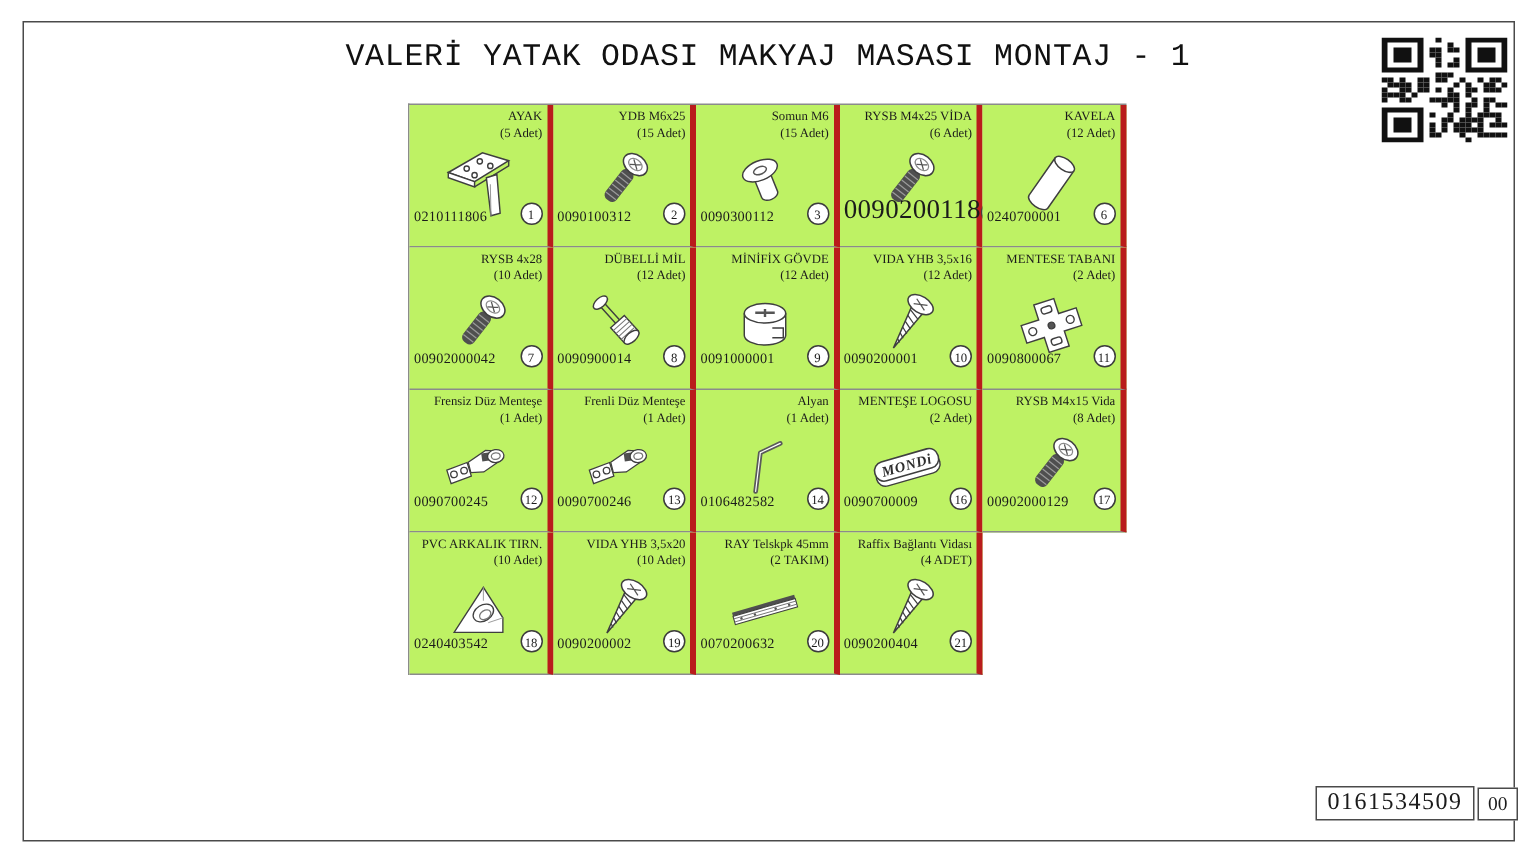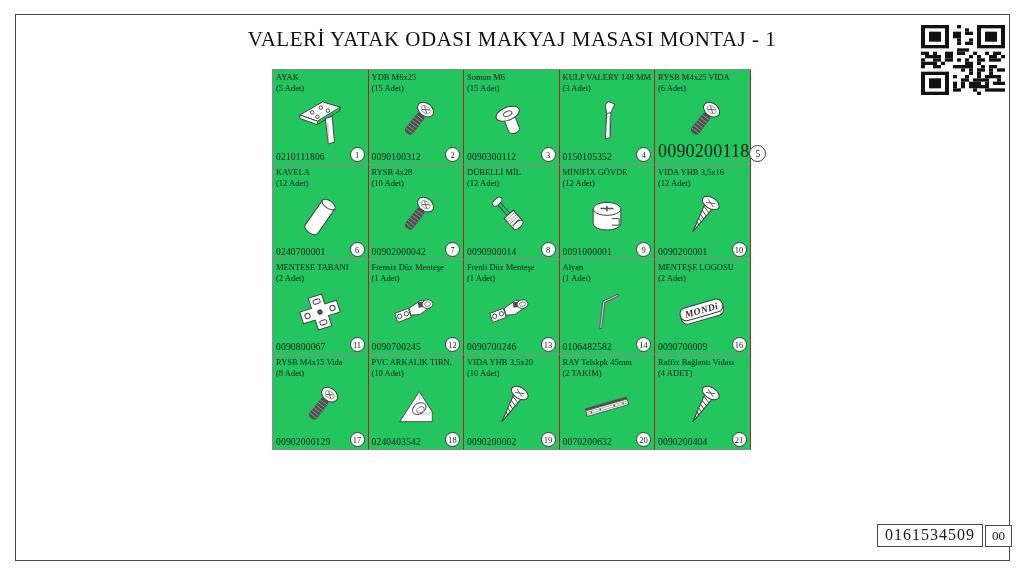--- a/index.html
+++ b/index.html
@@ -1,32 +1,32 @@
 <!DOCTYPE html>
 <html><head>
 <meta charset="utf-8">
 <style>
   html,body{margin:0;padding:0;background:#fff;}
   .page{position:relative;width:1024px;height:576px;background:#fff;overflow:hidden;
         font-family:"Liberation Serif",serif;color:#1b1b1b;}
   .frame{position:absolute;left:15px;top:14px;right:14px;bottom:15px;border:1.5px solid #4a4a4a;}
   .title{position:absolute;left:0;right:0;top:27px;text-align:center;font-size:21px;
-         letter-spacing:.5px;color:#111;}
+         letter-spacing:.5px;color:#111;font-family:Liberation Mono, monospace;}
   .qr{position:absolute;left:921px;top:25px;width:84px;height:70px;}
   
   .grid{position:absolute;left:272px;top:69px;display:grid;
         grid-template-columns:repeat(5,95.5px);grid-auto-rows:95px;
         border-top:1px solid #8b8b8b;border-left:1px solid #8b8b8b;}
-  .cell{position:relative;border-right:1px solid #b91c1c;border-bottom:1px solid #8b8b8b;
-        background:#22c55e;padding:2px 3px;box-sizing:border-box;}
+  .cell{position:relative;border-right:4px solid #b91c1c;border-bottom:1px solid #8b8b8b;
+        background:#bef264;padding:2px 3px;box-sizing:border-box;text-align:right;}
   .pname{font-size:8.5px;line-height:1.3;white-space:nowrap;}
   .pqty{font-size:8.5px;line-height:1.3;}
   .pillu{position:absolute;left:0;right:0;top:22px;bottom:13px;display:flex;
          align-items:center;justify-content:center;pointer-events:none;}
-  .pfoot{position:absolute;left:3px;right:3px;bottom:2px;display:flex;
+  .pfoot{position:absolute;left:3px;right:3px;bottom:14px;display:flex;
          justify-content:space-between;align-items:flex-end;}
   .pcode{font-size:9.5px;letter-spacing:.2px;}
   .cell.big .pcode{font-size:18px;}
   .pnum{width:13px;height:13px;border:1px solid #3c3c3c;border-radius:50%;
         font-size:8.5px;display:flex;align-items:center;justify-content:center;
         background:#fff;flex:0 0 auto;}
   .cell.big .pnum{width:15px;height:15px;font-size:9.5px;}
   
   .docbox{position:absolute;left:877px;top:524px;display:flex;align-items:center;}
   .docnum{border:1.5px solid #4a4a4a;padding:1px 7px 2px 7px;font-size:16px;
@@ -224,37 +224,20 @@
               <ellipse cx="32" cy="21" rx="15" ry="8"></ellipse>
               <ellipse cx="32" cy="21" rx="5.5" ry="3" stroke="#555"></ellipse>
             </g>
           </svg>
         </div>
         <div class="pfoot">
           <span class="pcode">0090300112</span>
           <span class="pnum">3</span>
         </div>
       </div>
-      <div class="cell">
-        <div class="pname">KULP VALERY 148 MM</div>
-        <div class="pqty">(3 Adet)</div>
-        <div class="pillu">
-          <svg viewBox="0 0 64 64" width="50" height="60">
-            <g stroke="#3f3f3f" stroke-width="1.2" fill="#fff">
-              <path d="M34 6 L42 9 L37 20 L36 52 L30 54 L31.5 21 L30 10z"></path>
-              <path d="M37 20 L31.5 21" fill="none"></path>
-              <path d="M35.6 24 L35 50" stroke="#9a9a9a" stroke-width="0.8" fill="none"></path>
-            </g>
-          </svg>
-        </div>
-        <div class="pfoot">
-          <span class="pcode">0150105352</span>
-          <span class="pnum">4</span>
-        </div>
-      </div>
       <div class="cell big">
         <div class="pname">RYSB M4x25 VİDA</div>
         <div class="pqty">(6 Adet)</div>
         <div class="pillu">
           <svg viewBox="0 0 64 64" width="54" height="54">
             <g transform="rotate(38 32 32)">
               <rect x="26.5" y="20" width="11" height="29" rx="4.5" fill="#4f4f4f"></rect>
               <path d="M27 25h10M27 29h10M27 33h10M27 37h10M27 41h10M27 45h10" stroke="#9a9a9a" stroke-width="1"></path>
               <ellipse cx="32" cy="13.5" rx="10.5" ry="7.5" fill="#fff" stroke="#3f3f3f" stroke-width="1.2"></ellipse>
               <ellipse cx="32" cy="13.5" rx="6" ry="4" fill="none" stroke="#8a8a8a" stroke-width="1"></ellipse>

